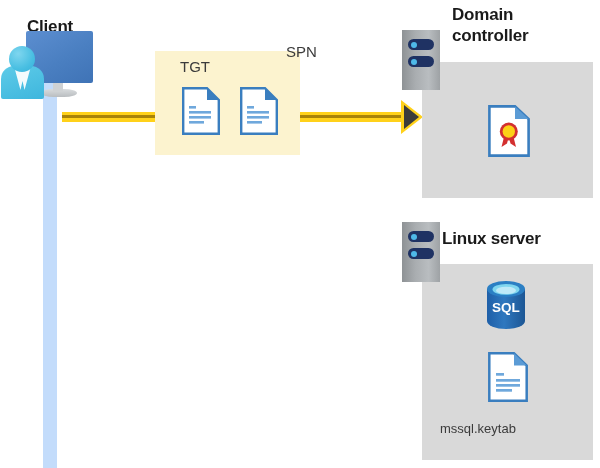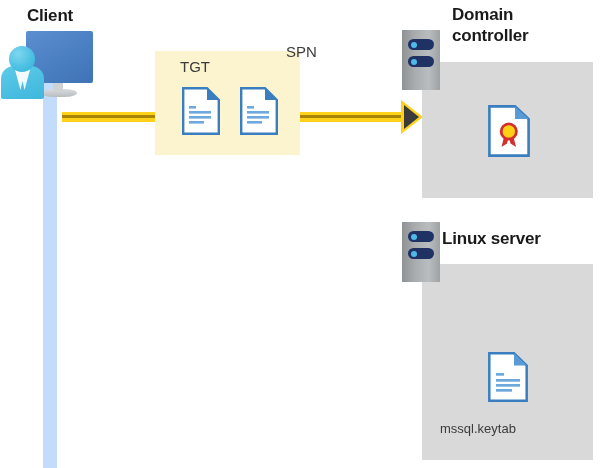--- a/index.html
+++ b/index.html
@@ -20,21 +20,21 @@
   .abs { position: absolute; }
 
   
   .title {
     font-weight: bold;
     color: #1a1a1a;
     font-size: 17px;
     line-height: 21px;
     letter-spacing: -0.2px;
   }
-  #client-title { left: 27px; top: 5px; }
+  #client-title { left: 27px; top: 16px; }
   #dc-title {
     left: 452px; top: 4px;
     width: 140px;
   }
   #linux-title { left: 442px; top: 228px; }
 
   .file-caption {
     font-size: 13px;
     color: #3b3b3b;
     left: 440px;
@@ -262,20 +262,36 @@
     <div class="bar b1">
       <div class="led"></div>
     </div>
     <div class="bar b2">
       <div class="led"></div>
     </div>
   </div>
 
   <div class="abs title" id="linux-title">Linux server</div>
 
+  <div class="abs" id="sql-icon">
+    <svg viewBox="0 0 42 48" xmlns="http://www.w3.org/2000/svg">
+      <defs>
+        <linearGradient id="sqlBody" x1="0" y1="0" x2="1" y2="0">
+          <stop offset="0%" stop-color="#1e5fa8"></stop>
+          <stop offset="45%" stop-color="#2f78bf"></stop>
+          <stop offset="100%" stop-color="#1c5694"></stop>
+        </linearGradient>
+      </defs>
+      <path d="M2 8 H40 V40 A19 8 0 0 1 2 40 Z" fill="url(#sqlBody)"></path>
+      <ellipse cx="21" cy="8" rx="19" ry="8" fill="#2b7fc4"></ellipse>
+      <ellipse cx="21" cy="8.4" rx="13.5" ry="5.4" fill="#7fd6ef"></ellipse>
+      <ellipse cx="21" cy="9.4" rx="10" ry="3.6" fill="#bfeaf8"></ellipse>
+      <text x="21" y="31" font-family="Liberation Sans, sans-serif" font-size="13.5" font-weight="bold" fill="#ffffff" text-anchor="middle">SQL</text>
+    </svg>
+  </div>
 
   <div class="doc" id="keytab-doc">
     <svg viewBox="0 0 40 50" xmlns="http://www.w3.org/2000/svg">
       <path d="M1.3 1.3 H26 L38.7 13.5 V48.7 H1.3 Z" fill="#ffffff" stroke="#3a7ebf" stroke-width="2.5"></path>
       <path d="M26 1.3 L38.7 13.5 H26 Z" fill="#5b9bd5"></path>
       <rect x="8" y="21" width="8" height="2.7" fill="#6fa8dc"></rect>
       <rect x="8" y="27" width="24" height="2.7" fill="#6fa8dc"></rect>
       <rect x="8" y="32" width="24" height="2.7" fill="#6fa8dc"></rect>
       <rect x="8" y="37" width="16" height="2.7" fill="#6fa8dc"></rect>
     </svg>

